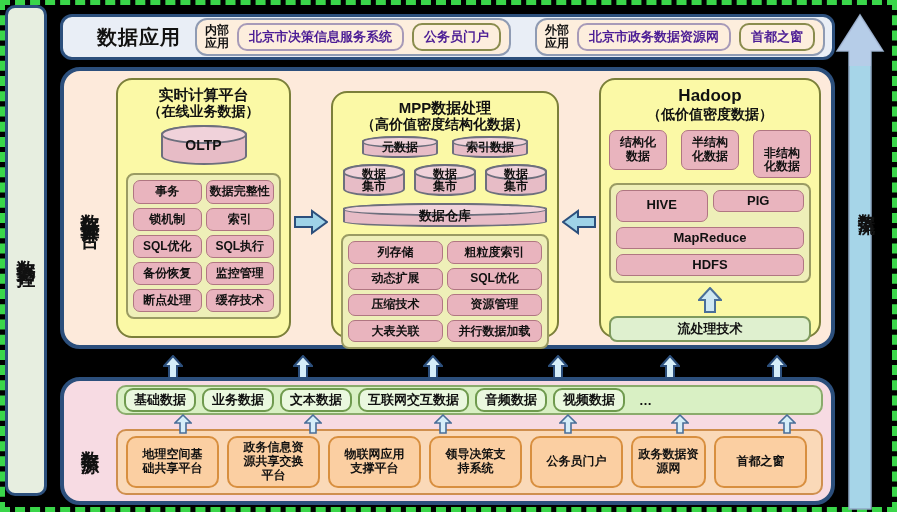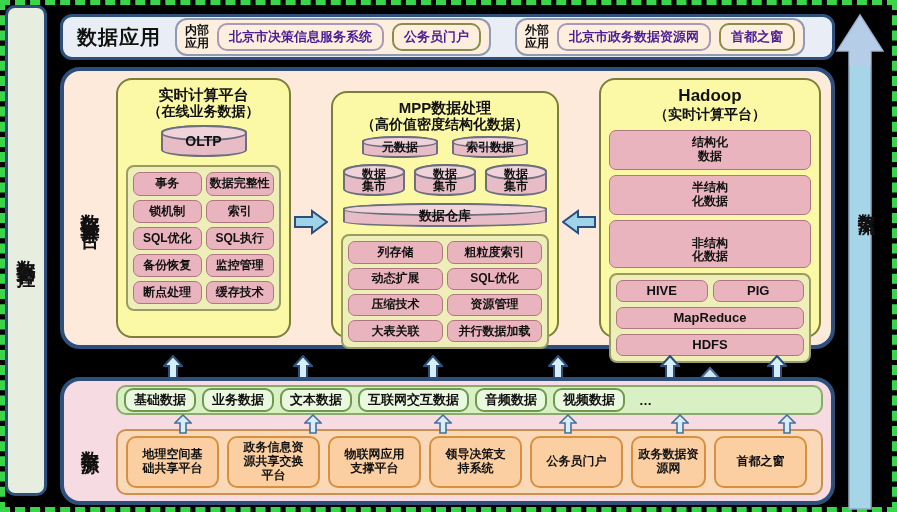--- a/index.html
+++ b/index.html
@@ -18,21 +18,21 @@
 
   
   .panel { position: absolute; border-radius: 14px; }
 
   
   #app-bar {
     left: 55px; top: 9px; width: 775px; height: 46px;
     background: #e9eef6;
     border: 3px solid #2c4f7c;
     border-radius: 12px;
-    display: flex; align-items: center; padding: 0 4px;
+    display: flex; align-items: center; padding: 0 24px;
   }
   .side-label {
     font-weight: bold; color: #111;
     letter-spacing: 1px;
     text-shadow: 0 0 1px #fff;
   }
   #app-bar .side-label { font-size: 20px; padding: 0 10px; white-space: nowrap; }
 
   .group-box {
     display: flex; align-items: center; gap: 8px;
@@ -84,21 +84,21 @@
   }
   .col-title .sub { font-size: 14px; }
 
   .inner-box {
     background: #eeefb8;
     border: 2px solid #9a9b63;
     border-radius: 8px;
     padding: 5px;
   }
   .grid2 { display: grid; grid-template-columns: 1fr 1fr; gap: 4px; }
-  .grid3 { display: grid; grid-template-columns: 1fr; gap: 5px; }
+  .grid3 { display: grid; grid-template-columns: 1fr 1fr 1fr; gap: 14px; }
   .tile {
     background: #e9b4be;
     border: 1px solid #b07682;
     border-radius: 7px;
     font-size: 12px; font-weight: bold; color: #111;
     text-align: center; padding: 3px 2px;
     display: flex; align-items: center; justify-content: center;
     line-height: 1.1;
   }
 
@@ -231,21 +231,21 @@
 
   <div id="compute-panel" class="panel">
     <div class="vert-label">数据计算平台</div>
 
     <div class="col" style="width:175px;">
       <div class="col-title">
         <div>实时计算平台</div>
         <div class="sub">（在线业务数据）</div>
       </div>
       <div style="display:flex;justify-content:center;margin:6px 0 8px;">
-        <div class="cyl" style="width:86px;height:32px;font-size:14px;">
+        <div class="cyl" style="width:86px;height:40px;font-size:14px;">
           <span>OLTP</span>
         </div>
       </div>
       <div class="inner-box grid2" style="height:146px;">
         <div class="tile">事务</div>
         <div class="tile">数据完整性</div>
         <div class="tile">锁机制</div>
         <div class="tile">索引</div>
         <div class="tile">SQL优化</div>
         <div class="tile">SQL执行</div>
@@ -318,21 +318,21 @@
 
     <div style="width:40px;position:relative;">
       <svg class="arrow-h" style="left:3px;top:138px;" viewBox="0 0 34 26">
         <polygon points="33,8 16,8 16,2 1,13 16,24 16,18 33,18" fill="#9fd3e8" stroke="#2c4f7c" stroke-width="2"></polygon>
       </svg>
     </div>
 
     <div class="col" style="width:222px;">
       <div class="col-title">
         <div style="font-size:17px;">Hadoop</div>
-        <div class="sub">（实时计算平台）</div>
+        <div class="sub">（低价值密度数据）</div>
       </div>
 
       <div class="grid3" style="margin-top:8px;">
         <div class="tile" style="height:40px;">
           <span>
             <span>结构化</span><br>
             <span>数据</span>
           </span>
         </div>
         <div class="tile" style="height:40px;">
@@ -344,21 +344,21 @@
         <div class="tile" style="height:48px;align-items:flex-end;">
           <span>
             <span>非结构</span><br>
             <span>化数据</span>
           </span>
         </div>
       </div>
 
       <div class="inner-box" style="margin-top:5px;">
         <div class="grid2" style="gap:5px;">
-          <div class="tile" style="height:22px;font-size:13px;">HIVE</div>
+          <div class="tile" style="height:32px;font-size:13px;">HIVE</div>
           <div class="tile" style="height:22px;font-size:13px;">PIG</div>
         </div>
         <div class="tile" style="height:22px;font-size:13px;margin-top:5px;">MapReduce</div>
         <div class="tile" style="height:22px;font-size:13px;margin-top:5px;">HDFS</div>
       </div>
 
       <div style="display:flex;justify-content:center;margin-top:4px;">
         <svg width="24" height="26" viewBox="0 0 24 26">
           <polygon points="12,1 23,13 17,13 17,25 7,25 7,13 1,13" fill="#cfe8f3" stroke="#4a6f99" stroke-width="2"></polygon>
         </svg>

